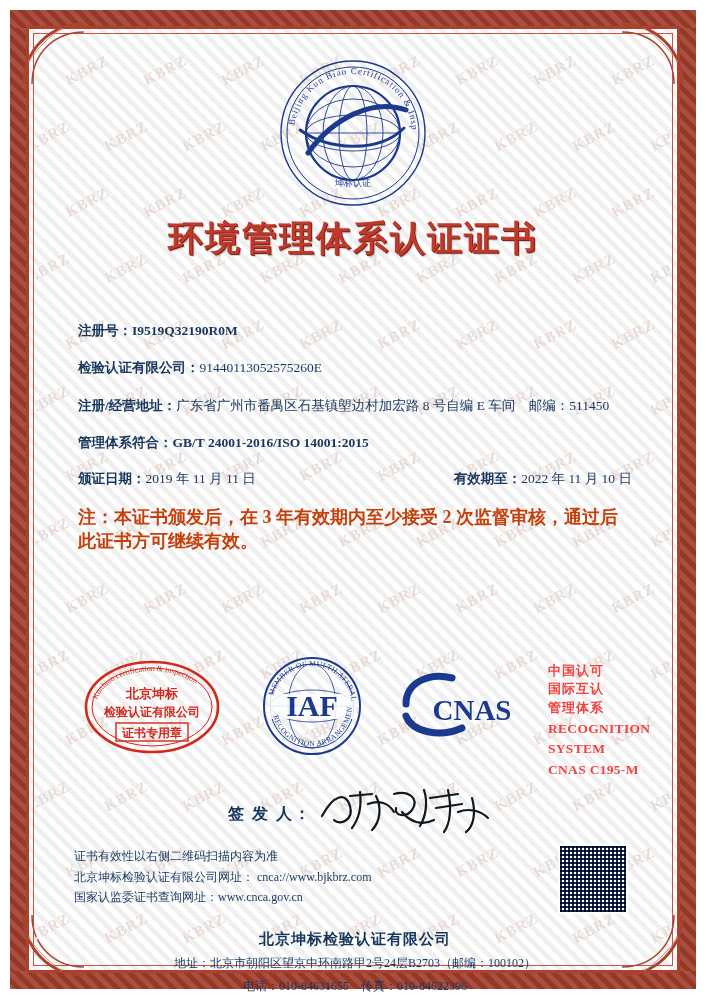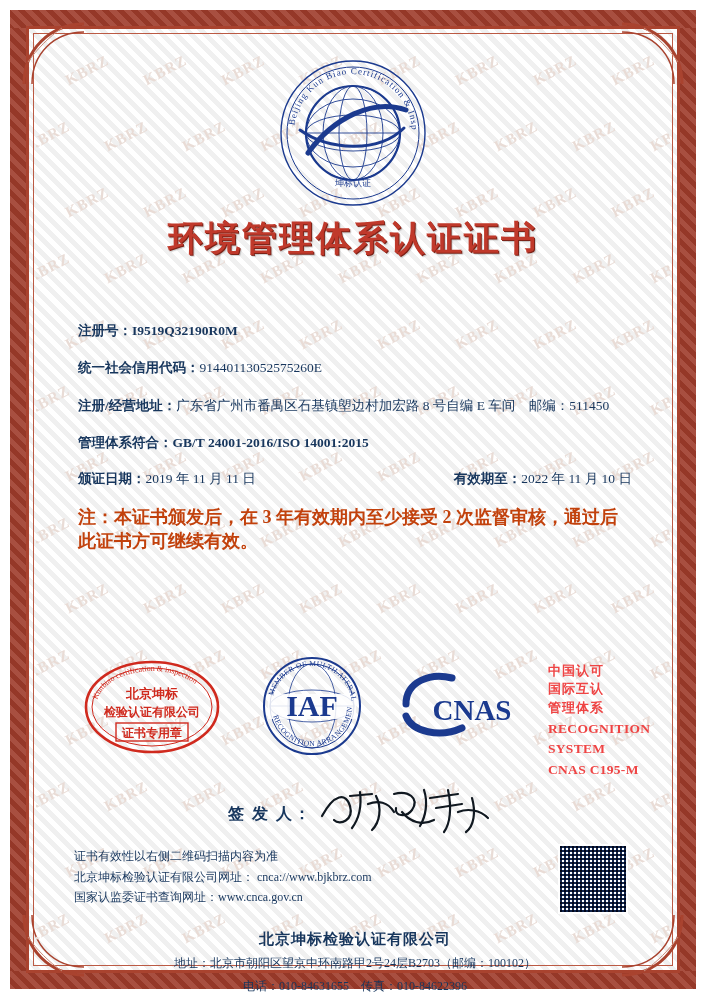--- a/index.html
+++ b/index.html
@@ -470,21 +470,21 @@
     <div class="title">环境管理体系认证证书</div>
 
 
     <div class="fields">
 
       <div class="field-row bold-all">
         <span class="lbl">注册号：</span><span class="val">I9519Q32190R0M</span>
       </div>
 
       <div class="field-row">
-        <span class="lbl">统一社会信用代码：</span><span class="val">91440113052575260E</span>
+        <span class="lbl">检验认证有限公司：</span><span class="val">91440113052575260E</span>
       </div>
 
       <div class="field-row">
         <span class="lbl">注册/经营地址：</span><span class="val">广东省广州市番禺区石基镇塱边村加宏路 8 号自编 E 车间　邮编：511450</span>
       </div>
 
       <div class="field-row bold-all">
         <span class="lbl">管理体系符合：</span><span class="val">GB/T 24001-2016/ISO 14001:2015</span>
       </div>
 

